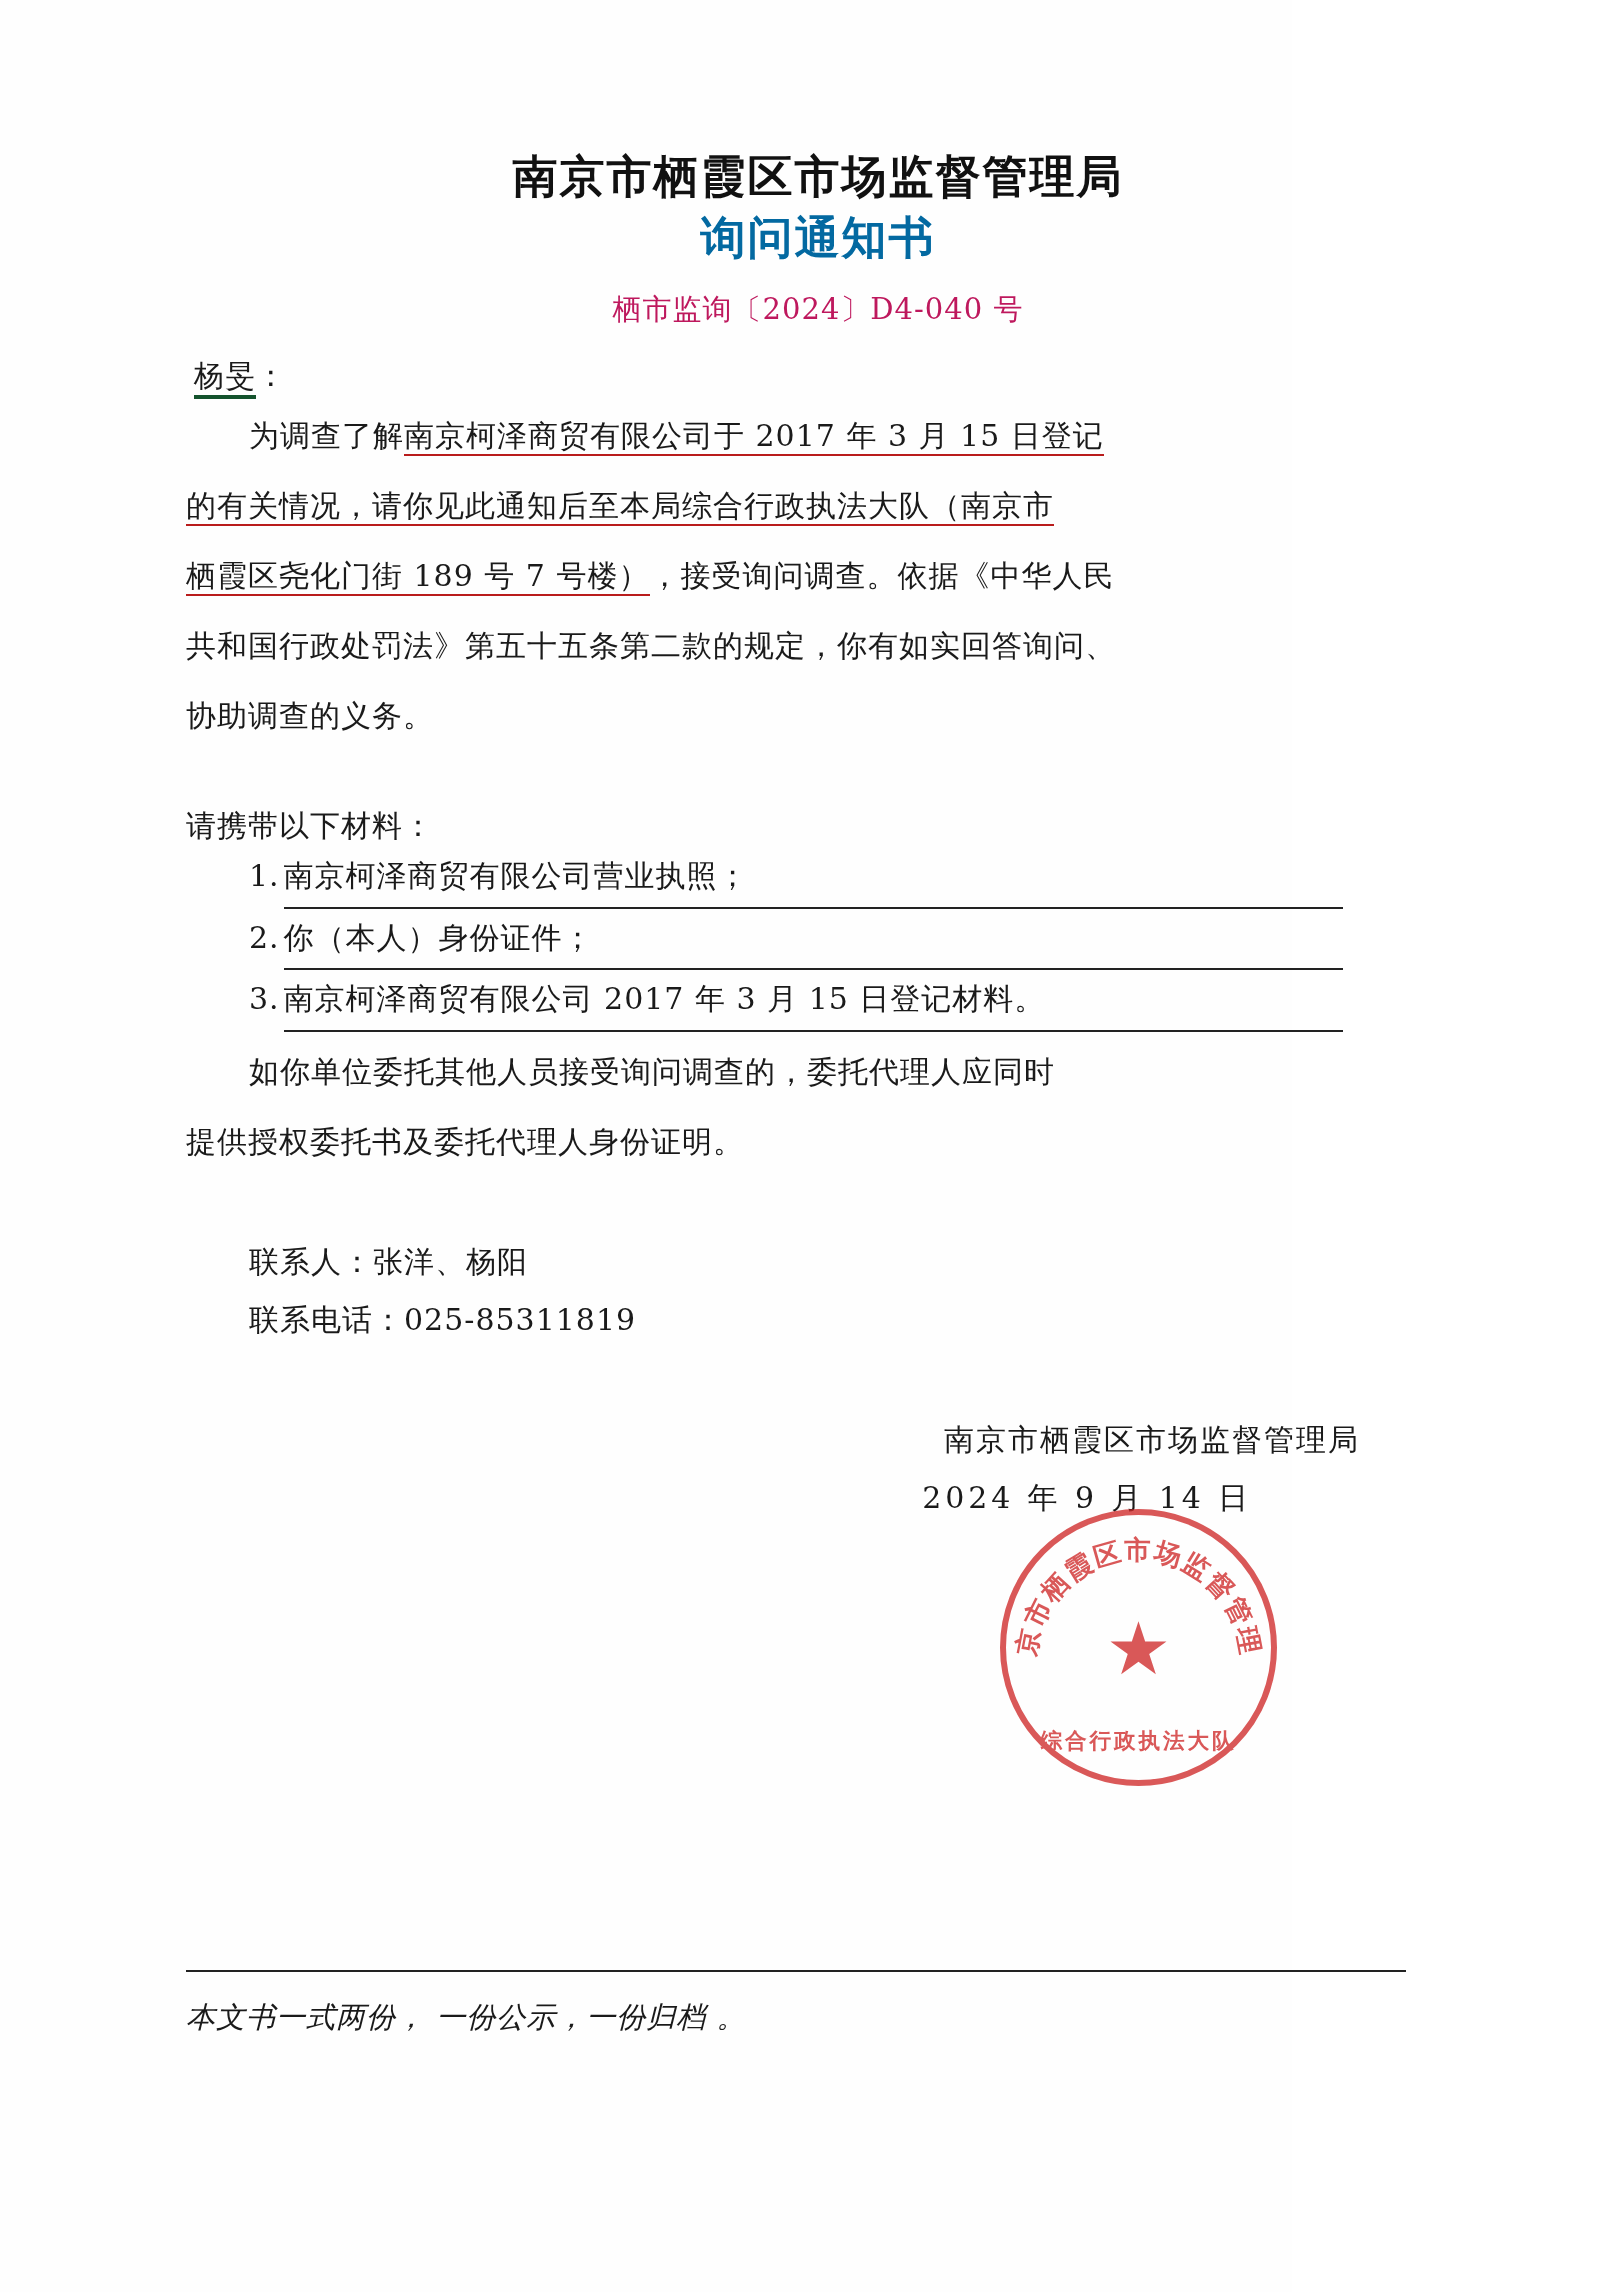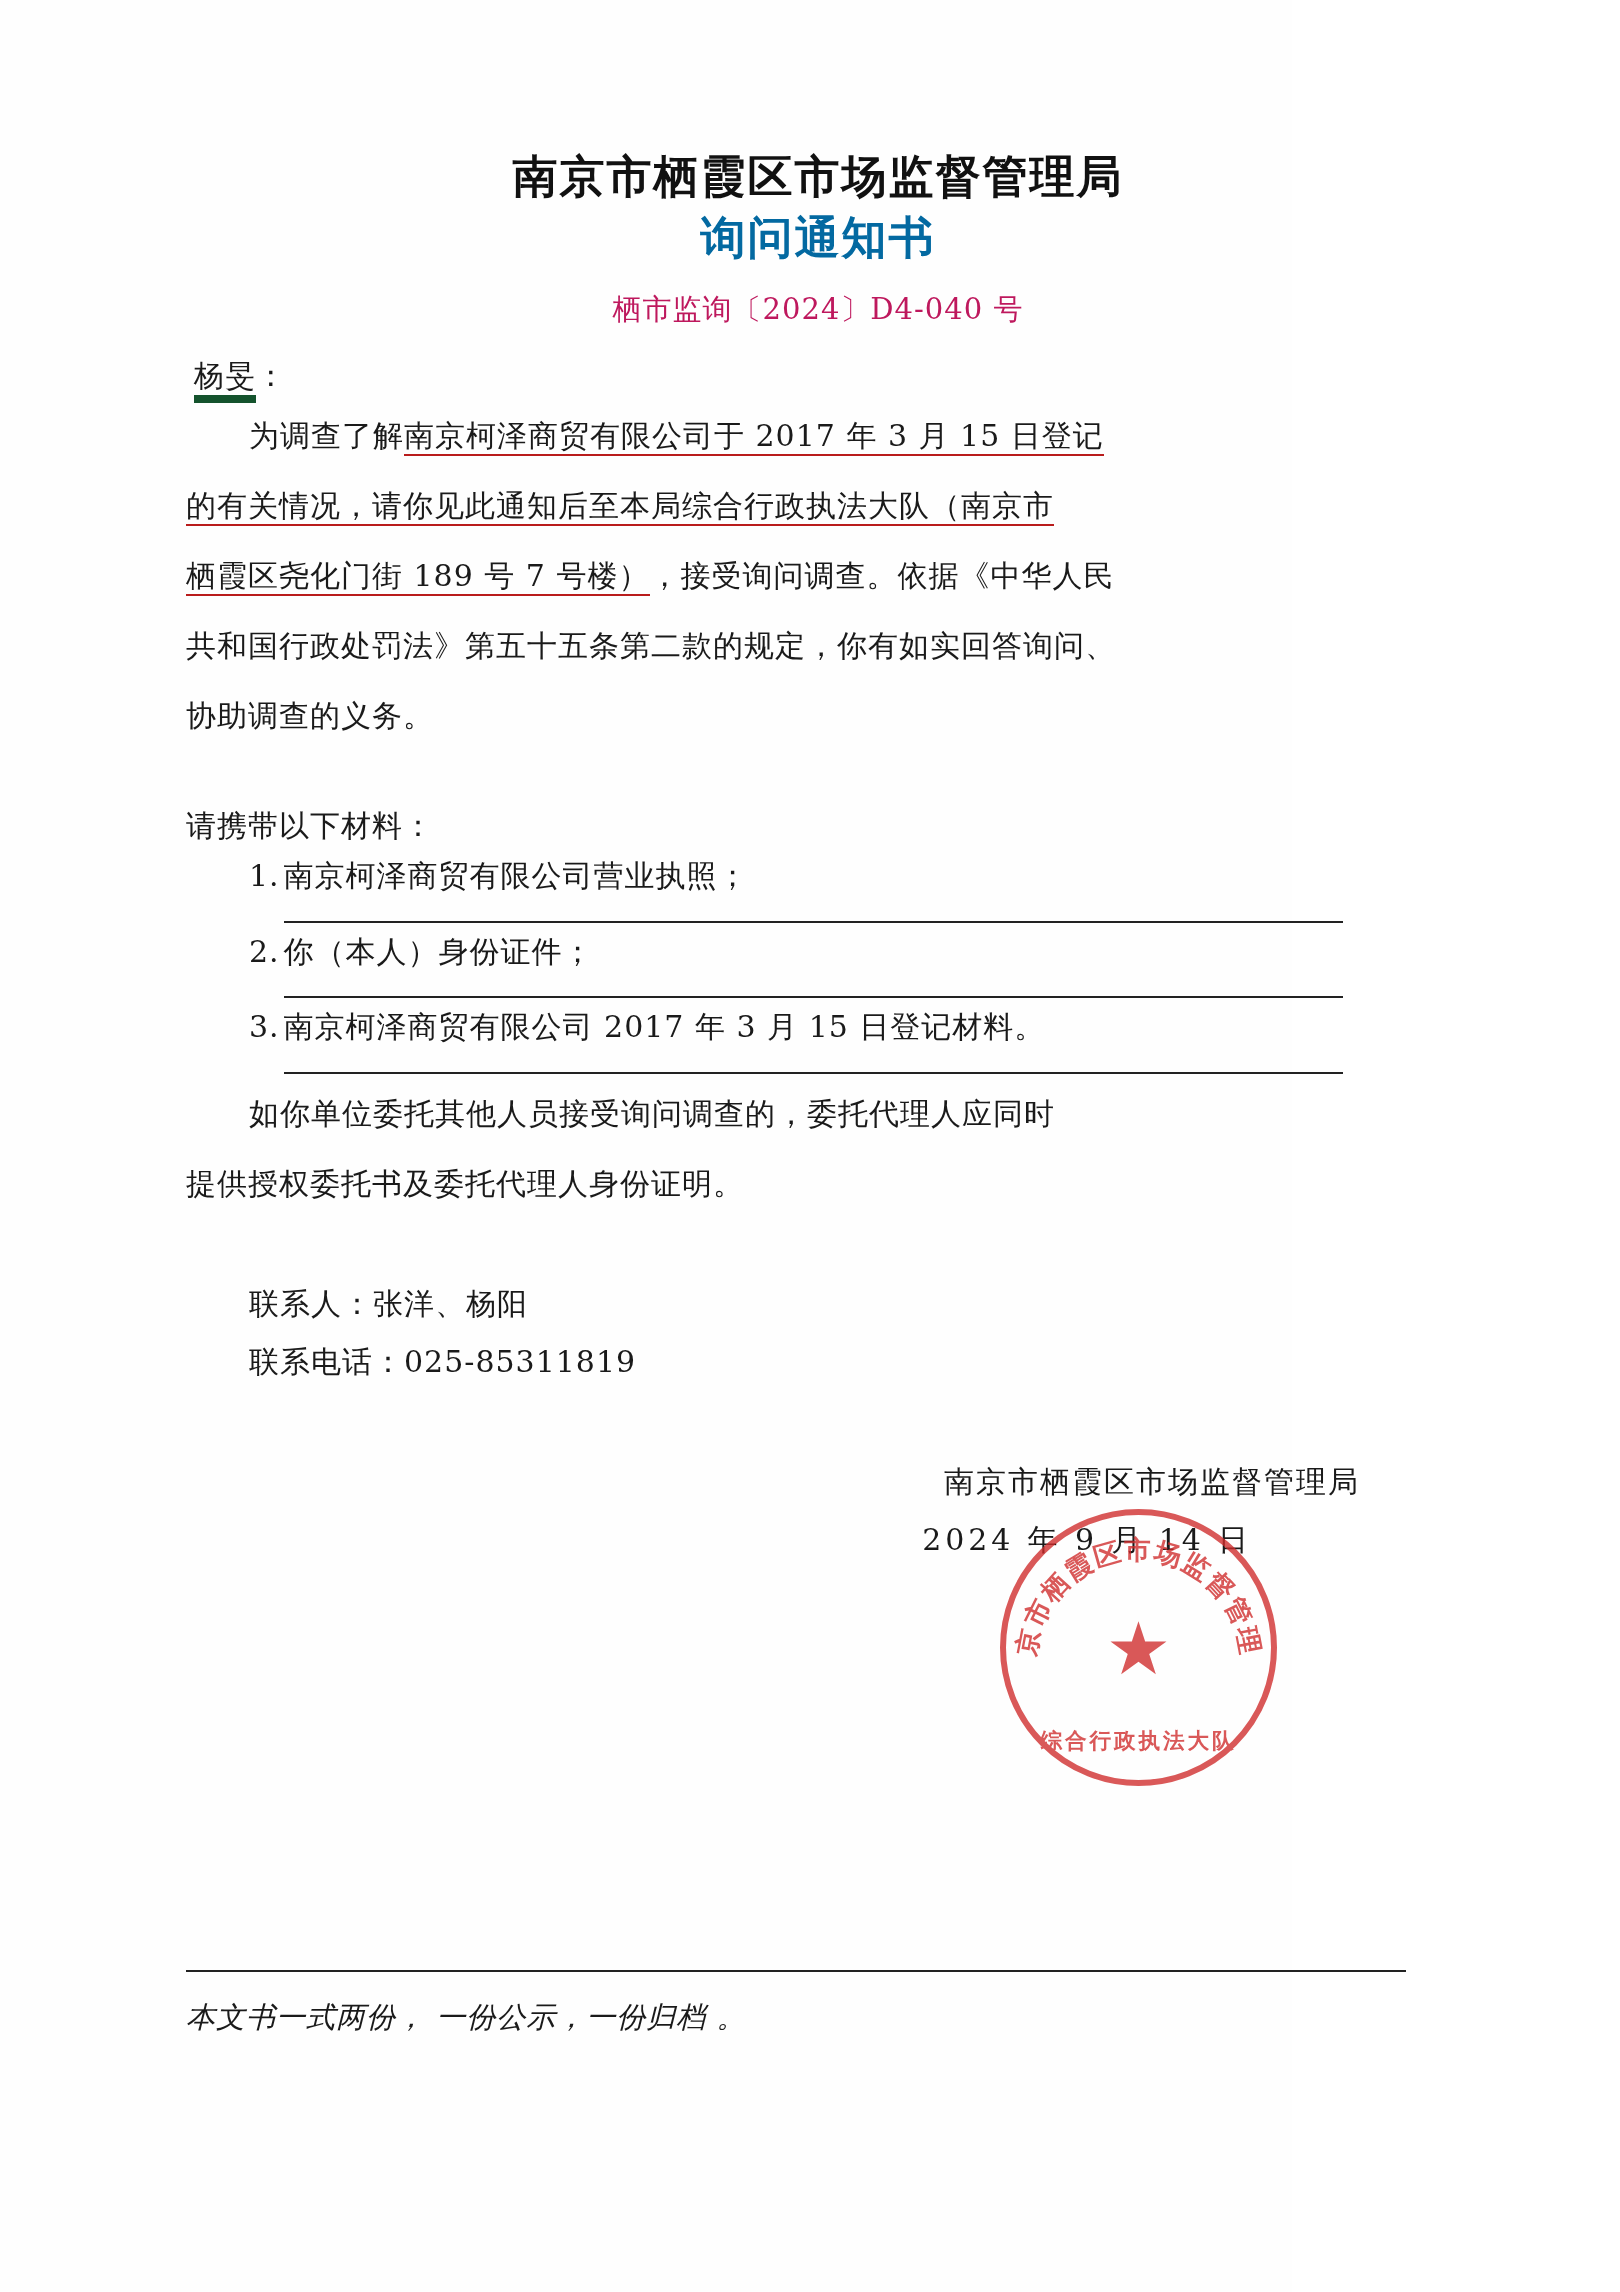--- a/index.html
+++ b/index.html
@@ -62,21 +62,21 @@
   }
 
   
   .recipient {
     font-size: 30px;
     margin-top: 25.5px;
     margin-left: 7.8px;
     letter-spacing: 1px;
   }
   .recipient .ul {
-    border-bottom: 8px solid #14532d;
+    border-bottom: 4px solid #14532d;
     padding-bottom: 2px;
   }
 
   .para {
     font-size: 30px;
     line-height: 2.0;
     text-align: justify;
     letter-spacing: 1px;
     margin-top: 9.8px;
   }
@@ -98,21 +98,21 @@
   .mat-item {
     font-size: 30px;
     line-height: 1.95;
     margin-left: 63px;
     letter-spacing: 1px;
     white-space: nowrap;
   }
   .mat-item .num { margin-right: 3.9px; }
   .mat-item .txt {
     border-bottom: 2px solid #222;
-    padding-bottom: 15px;
+    padding-bottom: 1px;
     display: inline-block;
     min-width: 1059px;
   }
 
   
   .contact-block {
     margin-top: 61px;
     margin-left: 63px;
     font-size: 30px;
     line-height: 1.95;

